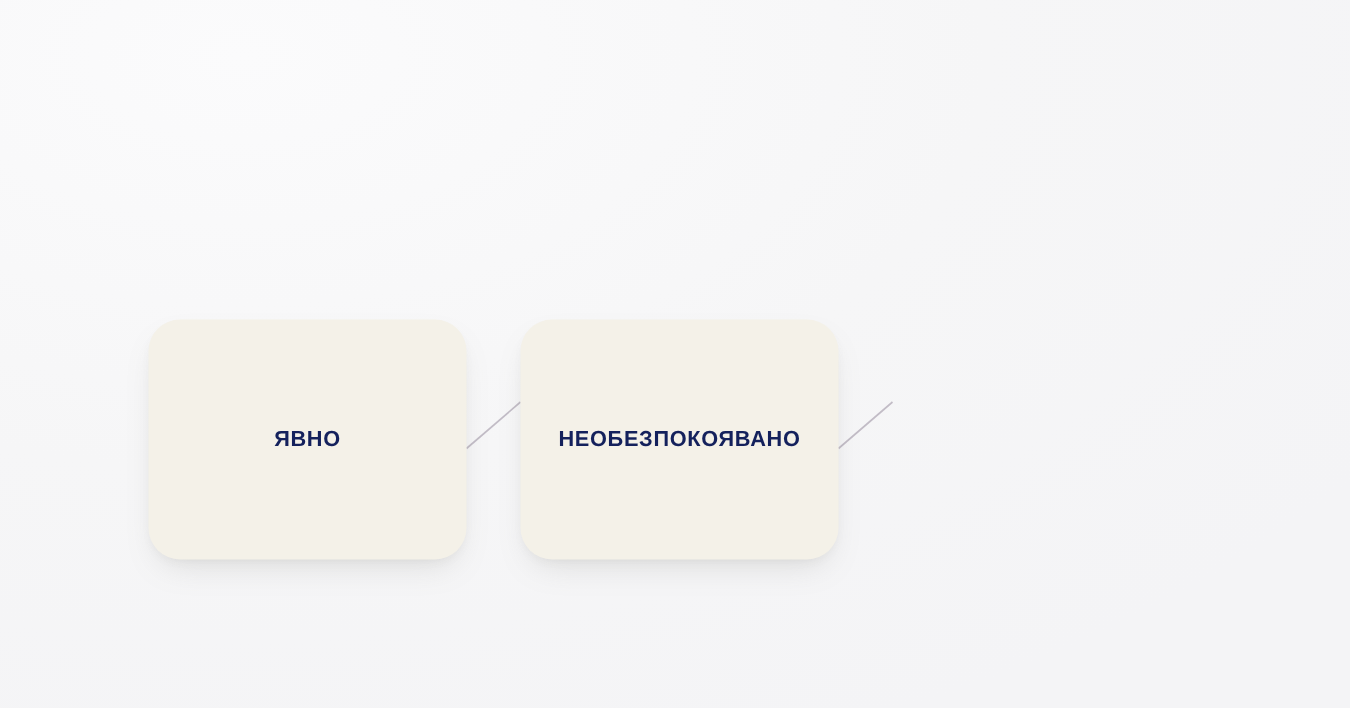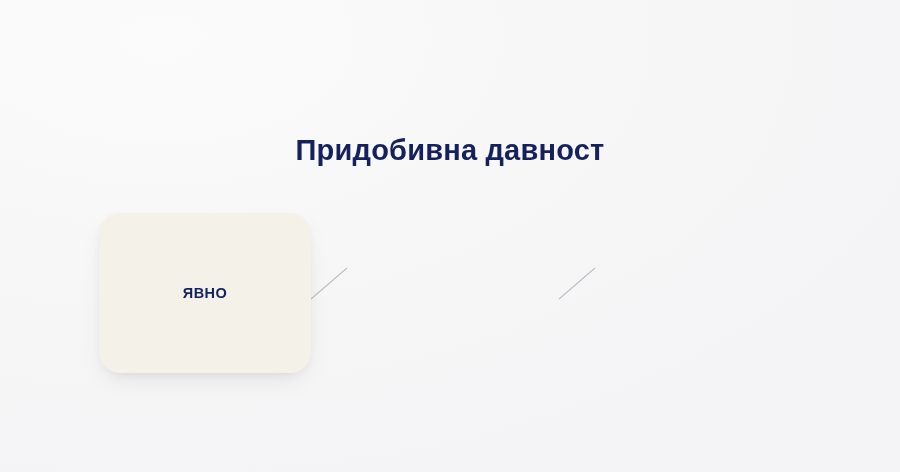--- a/index.html
+++ b/index.html
@@ -100,32 +100,32 @@
     stroke-width: 1.1;
     fill: none;
     opacity: 0.85;
   }
 </style>
 </head>
 <body>
 
 <div class="slide">
 
-  <div class="title-wrap">
-    <h1 class="title">Придобивна давност</h1>
-  </div>
 
   <svg class="connectors" width="900" height="472" viewBox="0 0 900 472" xmlns="http://www.w3.org/2000/svg" aria-hidden="true">
     <line class="connector-line" x1="311" y1="299" x2="347" y2="268"></line>
     <line class="connector-line" x1="559" y1="299" x2="595" y2="268"></line>
   </svg>
 
   <div class="flow">
 
     <div class="node node-1">
       <span class="node-label">ЯВНО</span>
     </div>
 
+    <div class="node node-2">
+      <span class="node-label">НЕОБЕЗПОКОЯВАНО</span>
+    </div>
 
 
   </div>
 
 </div>
 
 </body></html>

